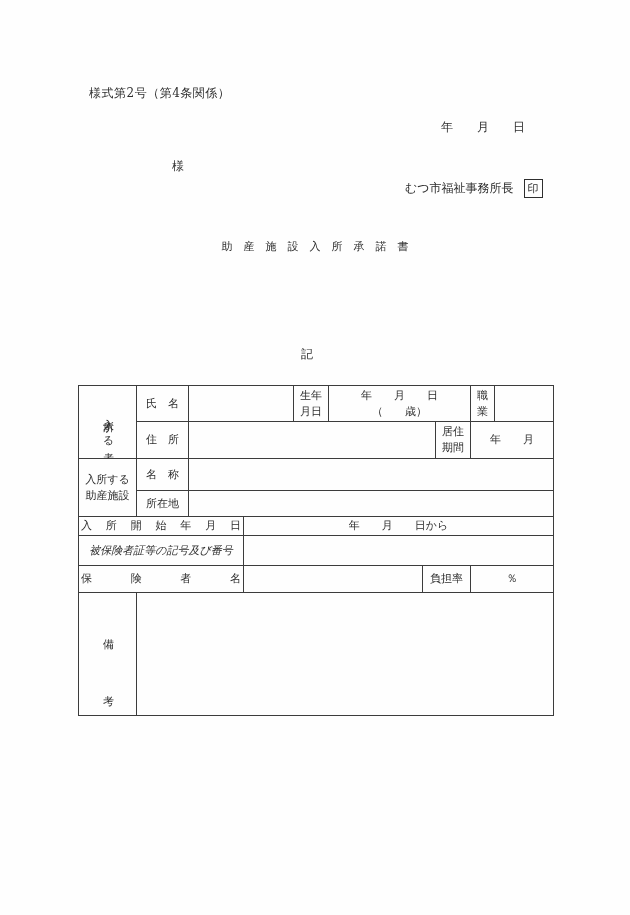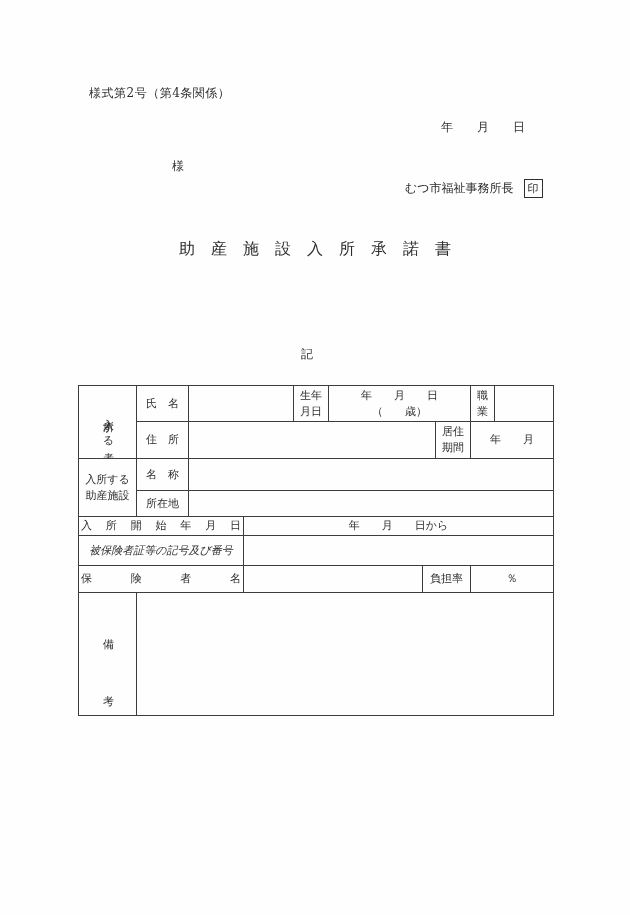--- a/index.html
+++ b/index.html
@@ -24,21 +24,21 @@
 
   .issuer-row  { left: 405px; top: 179px; display: flex; align-items: center; font-size: 12px; }
   .seal-box {
     margin-left: 10px;
     width: 17px; height: 17px;
     border: 1px solid #2e2e2e;
     display: flex; align-items: center; justify-content: center;
     font-size: 11px;
   }
 
-  .doc-title { left: 0; top: 239px; width: 630px; text-align: center; font-size: 16px; }
+  .doc-title { left: 0; top: 239px; width: 630px; text-align: center; font-size: 11px; }
   .body-text {
     left: 78px; top: 272px; width: 486px;
     font-size: 11.4px; line-height: 21px;
     white-space: pre-line;
   }
   .ki-marker { left: 0; top: 346px; width: 614px; text-align: center; font-size: 12px; }
 
   table.form-table {
     position: absolute;
     left: 78px; top: 385px;

